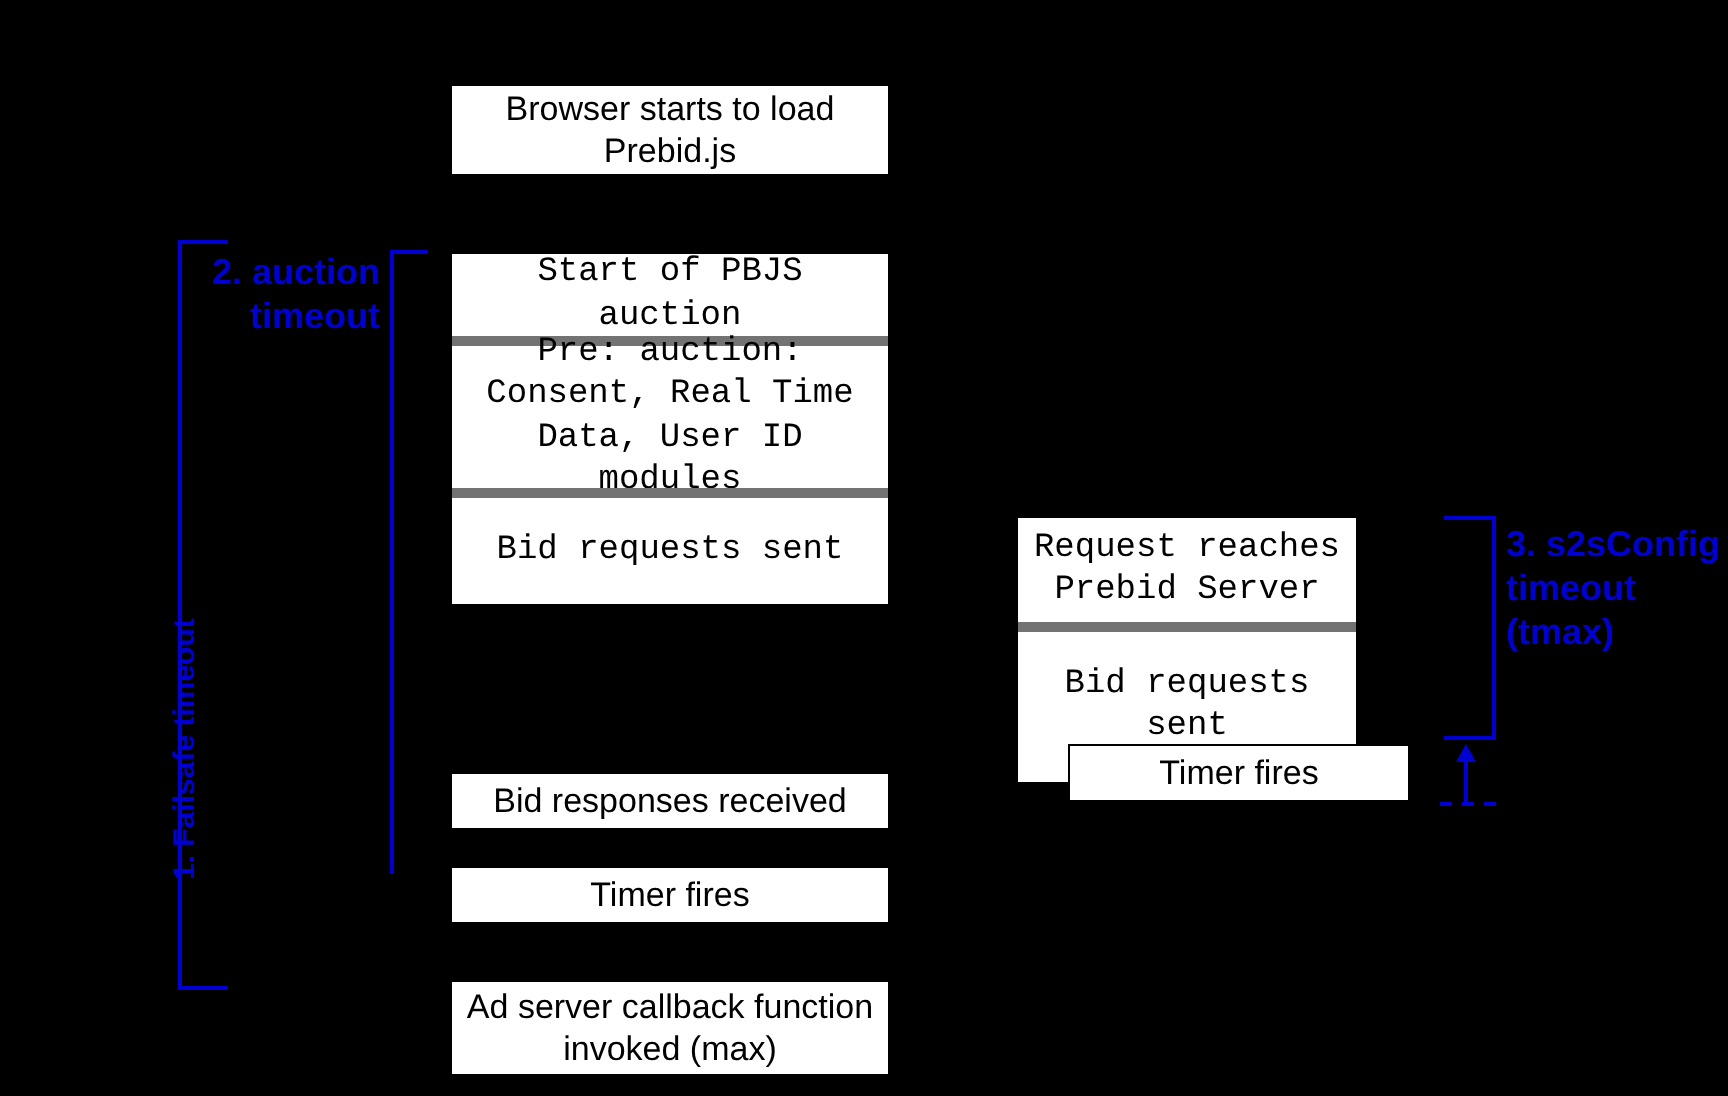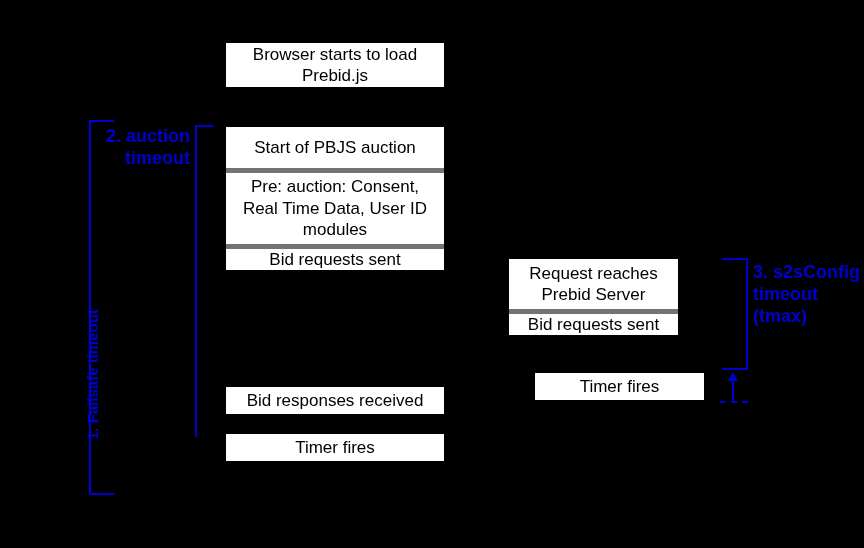--- a/index.html
+++ b/index.html
@@ -40,23 +40,23 @@
   }
   .boxgroup .cell {
     background: #ffffff;
     color: #000000;
     display: flex;
     align-items: center;
     justify-content: center;
     text-align: center;
     font-size: 17px;
     line-height: 1.25;
-    padding: 0 6px;
+    padding: 16px 6px;
     box-sizing: border-box;
-    font-family: Liberation Sans, sans-serif;
+    font-family: Liberation Mono, monospace;
   }
   .boxgroup .cell + .cell {
     border-top: 5px solid #737373;
   }
   .note {
     position: absolute;
     color: #0000d0;
     font-size: 18px;
     font-weight: bold;
     line-height: 1.22;
@@ -110,20 +110,21 @@
   <div class="boxgroup" style="left:225px; top:126px; width:220px; height:145px;">
     <div class="cell" style="height:41px;">Start of PBJS auction</div>
     <div class="cell" style="height:76px;">Pre: auction: Consent, Real Time Data, User ID modules</div>
     <div class="cell" style="flex:1;">Bid requests sent</div>
   </div>
 
   <div class="box" style="left:225px; top:386px; width:220px; height:29px;">Bid responses received</div>
 
   <div class="box" style="left:225px; top:433px; width:220px; height:29px;">Timer fires</div>
 
+  <div class="box" style="left:225px; top:490px; width:220px; height:48px;">Ad server callback function invoked (max)</div>
 
   <div class="boxgroup" style="left:508px; top:258px; width:171px; height:78px;">
     <div class="cell" style="height:52px;">Request reaches Prebid Server</div>
     <div class="cell" style="flex:1;">Bid requests sent</div>
   </div>
 
   <div class="box" style="left:534px; top:372px; width:171px; height:29px;">Timer fires</div>
 
   <div class="brkline vline" style="left:89px; top:120px; height:375px;"></div>
   <div class="brkline hline" style="left:89px; top:120px; width:25px;"></div>

